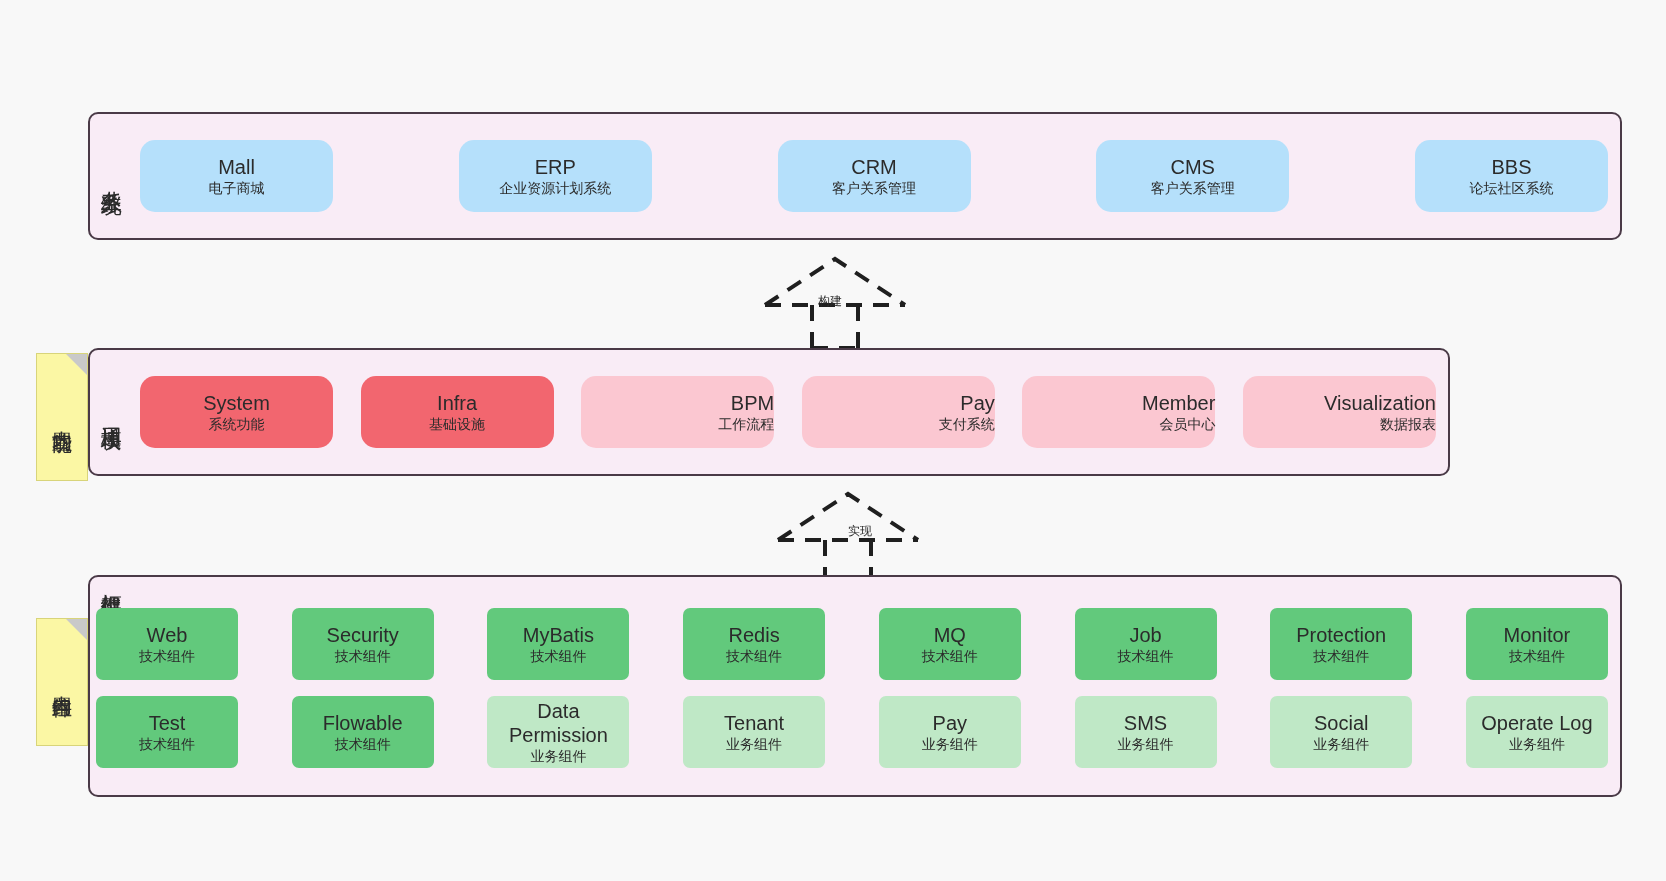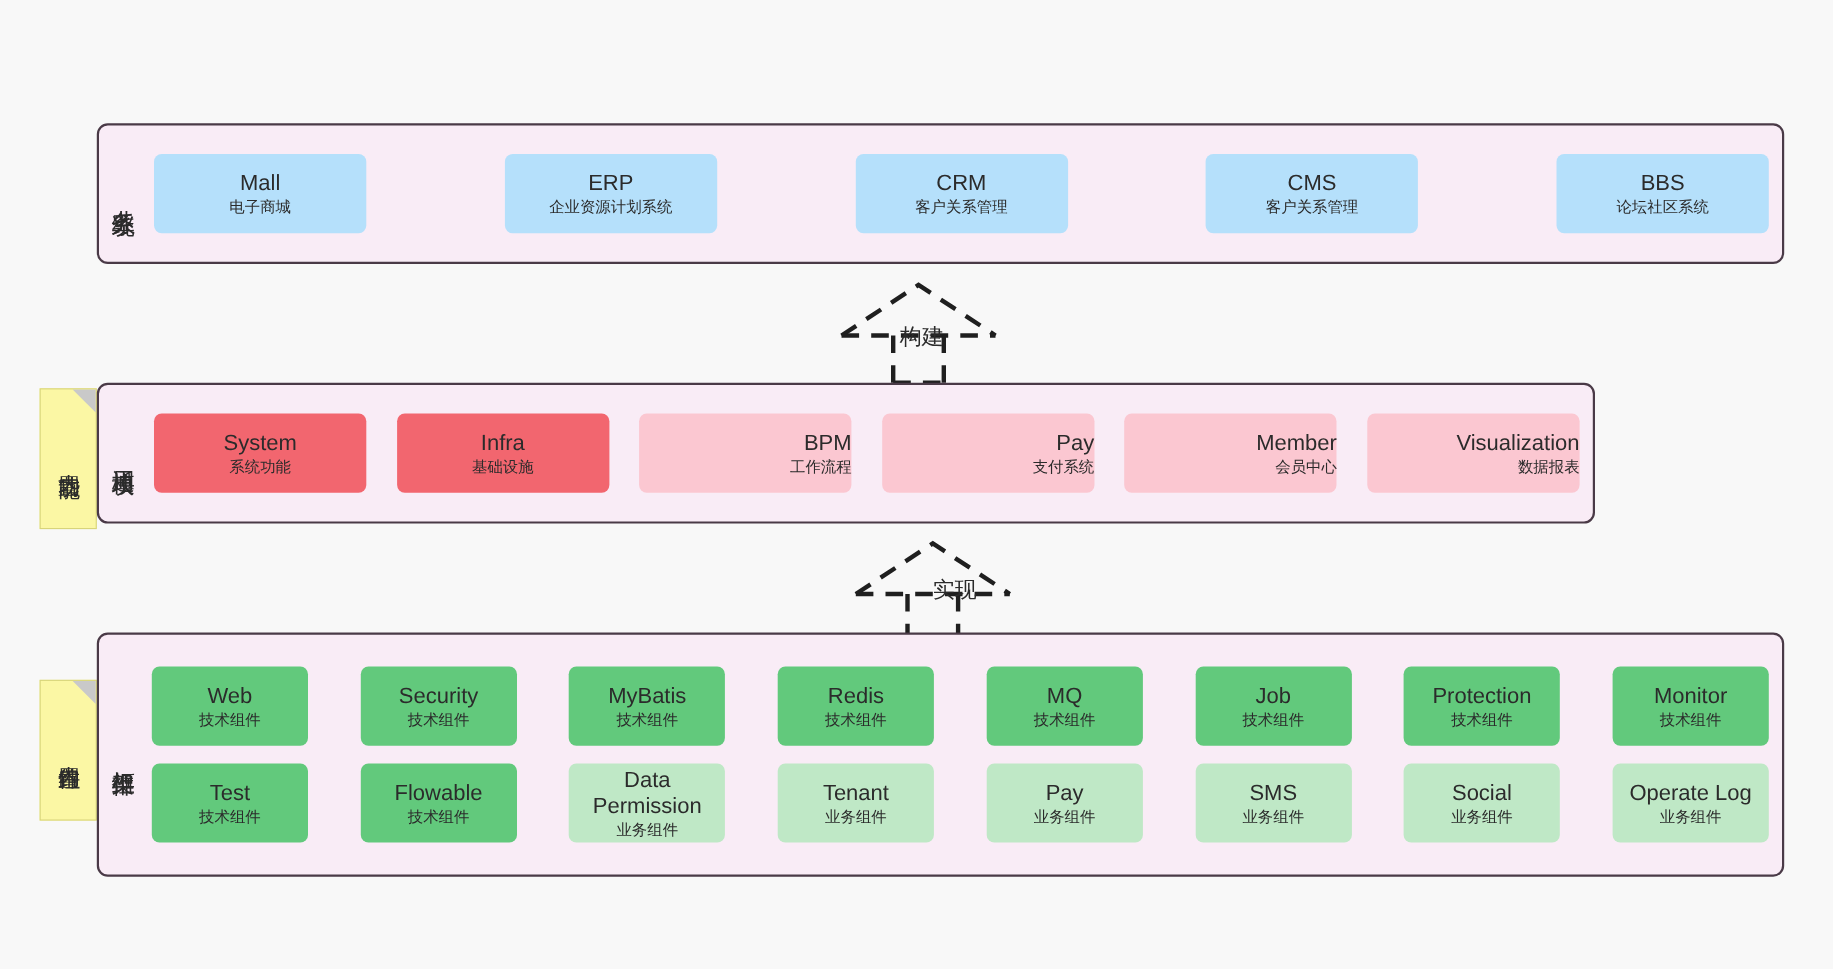--- a/index.html
+++ b/index.html
@@ -73,24 +73,24 @@
 
   .blue   {background:#b5e0fb;}
   .red    {background:#f2666f;}
   .pink   {background:#fbc7d1;align-items:flex-end;}
   .green  {background:#62c97c;}
   .lgreen {background:#bfe8c6;}
 
   
   #layer-business{left:88px;  top:112px; width:1534px; height:128px;}
   #layer-common  {left:88px;  top:348px; width:1362px; height:128px;}
-  #layer-frame   {left:88px;  top:575px; width:1534px; height:222px;}
+  #layer-frame   {left:88px;  top:575px; width:1534px; height:222px;flex-direction:column;}
 
   #layer-business .node,
-  #layer-common   .node{width:193px;height:72px;}
+  #layer-common   .node{width:193px;height:72px;border-radius:15px;}
   #layer-frame    .node{width:142px;height:72px;}
 
   #layer-business .layer-body,
   #layer-common   .layer-body{padding-left:8px;}
   #layer-frame    .layer-body{padding-left:6px;gap:16px;}
 
   
   .note{
     position:absolute;
     background:#fbf7a4;
@@ -114,21 +114,21 @@
     border-left:21px solid transparent;
     border-top:21px solid #c9c9c9;
   }
   #note-common{left:36px; top:353px; width:52px; height:128px;}
   #note-frame {left:36px; top:618px; width:52px; height:128px;}
 
   
   .arrow{position:absolute;}
   .arrow-label{
     position:absolute;
-    font-size:20px;
+    font-size:12px;
     color:#2b2b2b;
     background:transparent;
     user-select:none;
     white-space:nowrap;
   }
   #arrow-build {left:755px; top:255px; width:160px; height:95px;}
   #arrow-build-label{left:818px; top:293px;}
   #arrow-impl  {left:768px; top:490px; width:160px; height:95px;}
   #arrow-impl-label{left:823px; top:523px;margin-left:25px;}
 </style>

